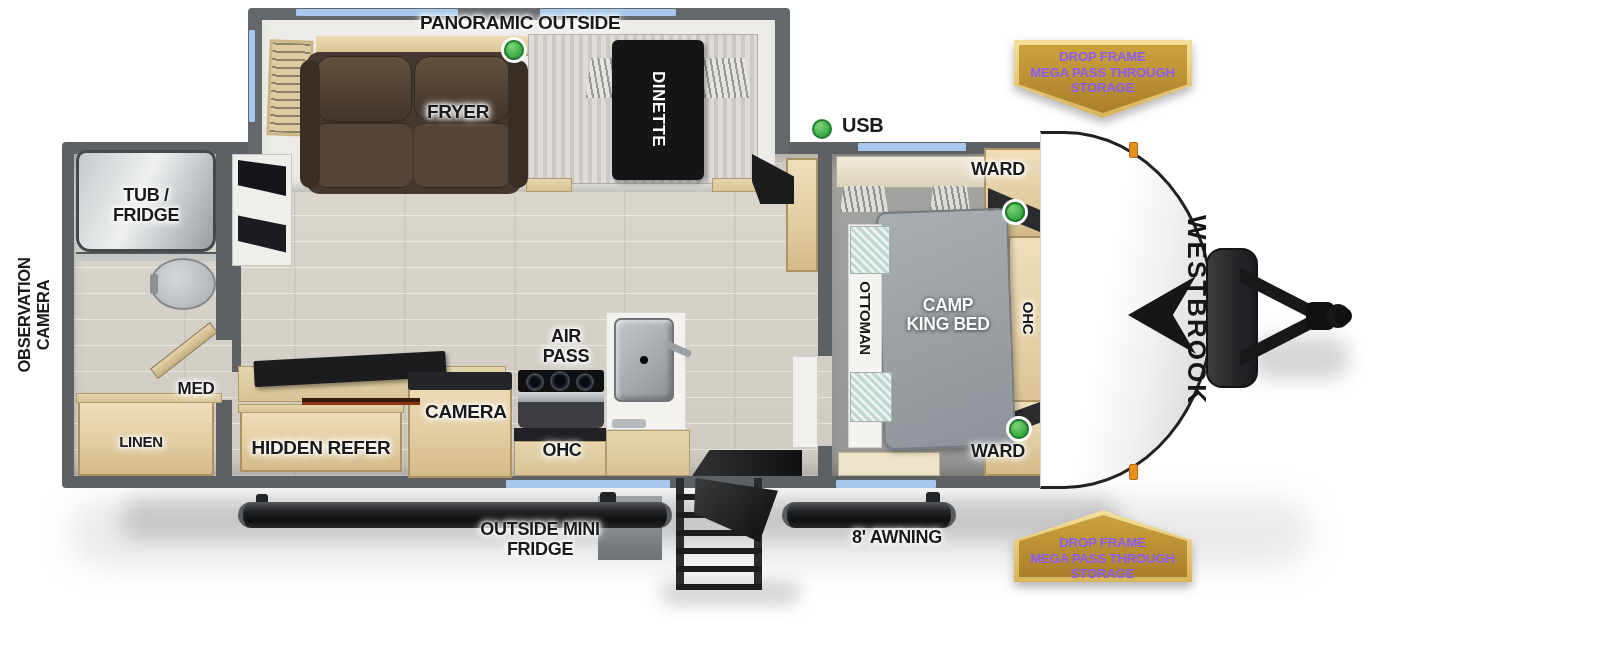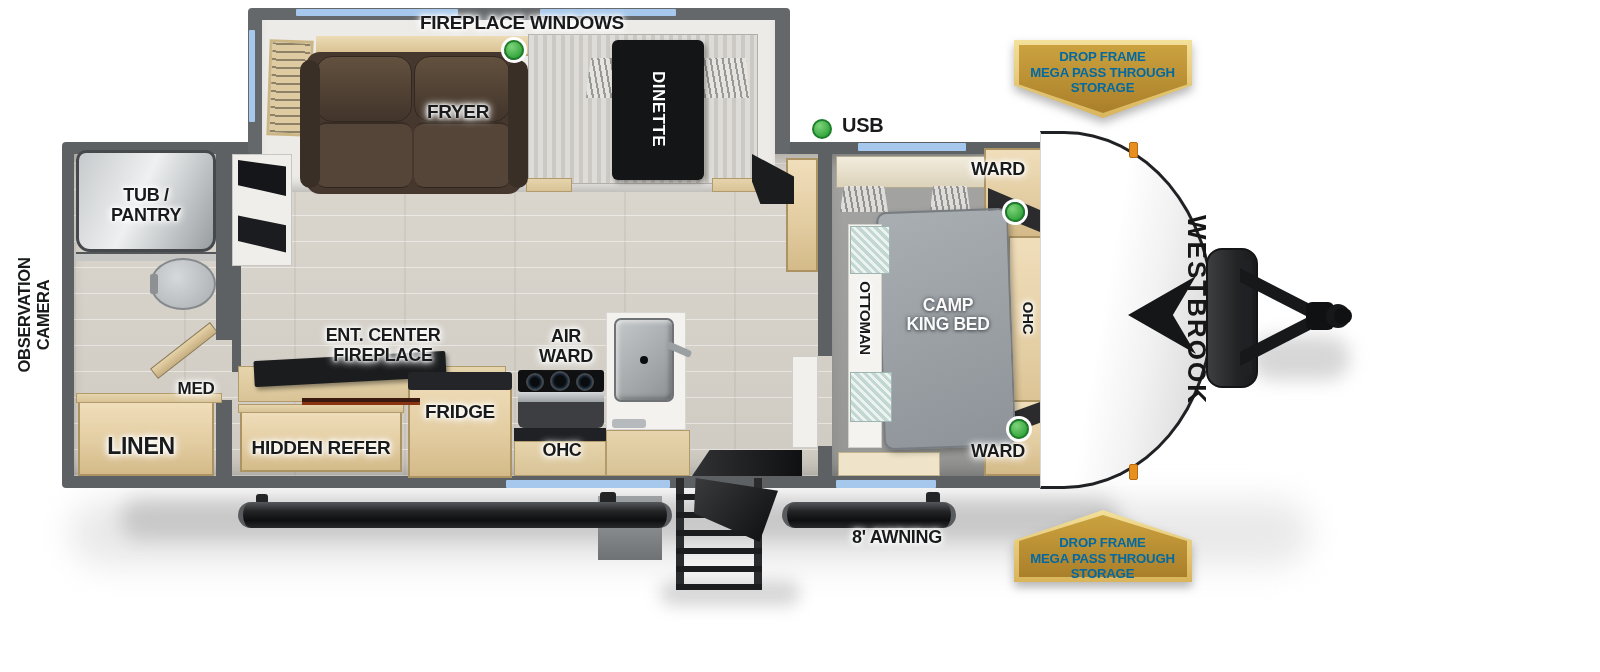--- a/index.html
+++ b/index.html
@@ -88,21 +88,21 @@
   #lbl-tub{left:98px;top:186px;width:96px;font-size:18px}
   #bath-div{left:76px;top:252px;width:140px;height:9px;background:#c6c6c4;border-top:2px solid #54575a;z-index:6}
   #toilet{left:150px;top:258px;width:66px;height:52px;border-radius:50%;z-index:6;
     background:radial-gradient(circle at 40% 35%,#d6d9db,#a9adb0);border:2px solid #85898c}
   #toilet-hinge{left:150px;top:274px;width:8px;height:20px;background:#8d9194;border-radius:2px;z-index:7}
   #med-door{left:146px;top:344px;width:76px;height:13px;z-index:6;transform:rotate(-38deg);
     background:linear-gradient(180deg,#e7d3a9,#c6ae80);border:1px solid #8d7c55}
   #lbl-med{left:170px;top:380px;width:52px;font-size:17px}
   #linen{left:78px;top:400px;width:136px;height:76px;z-index:6}
   #linen-lip{left:76px;top:393px;width:146px;height:10px;z-index:7}
-  #lbl-linen{left:86px;top:434px;width:110px;font-size:23px}
+  #lbl-linen{left:86px;top:434px;width:110px;font-size:15px}
   #bath-wall-a{left:216px;top:154px;width:16px;height:186px;z-index:6}
   #bath-wall-b{left:216px;top:400px;width:16px;height:76px;z-index:6}
   #cab-col{left:232px;top:154px;width:60px;height:112px;background:#efeeeb;border:1px solid #c8c7c4;z-index:6}
   #niche1{left:238px;top:160px;width:48px;height:36px;background:#151619;z-index:7;
     clip-path:polygon(0 0,100% 18%,100% 100%,0 70%)}
   #niche2{left:238px;top:212px;width:48px;height:44px;background:#1b1c1f;z-index:7;
     clip-path:polygon(0 8%,100% 30%,100% 92%,0 66%)}
   #wall-stub{left:232px;top:266px;width:9px;height:106px;z-index:6}
 
   #ent-shelf{left:238px;top:366px;width:268px;height:36px;z-index:6}
@@ -218,21 +218,21 @@
   #lbl-awning{left:842px;top:528px;width:110px;font-size:18px}
 
   .badge{position:absolute;left:1014px;width:178px;z-index:30;
     filter:drop-shadow(0 5px 5px rgba(110,110,110,.5))}
   #badge-top{top:40px;height:78px}
   #badge-bottom{top:510px;height:72px}
   .badge-outer{position:absolute;inset:0;background:linear-gradient(180deg,#f3e09a,#d9b45a)}
   .badge-inner{position:absolute;inset:5px;background:linear-gradient(180deg,#cba23f,#aa7f2a)}
   #badge-top .badge-outer,#badge-top .badge-inner{clip-path:polygon(0 0,100% 0,100% 58%,50% 100%,0 58%)}
   #badge-bottom .badge-outer,#badge-bottom .badge-inner{clip-path:polygon(50% 0,100% 42%,100% 100%,0 100%,0 42%)}
-  .badge-text{position:absolute;left:0;right:1px;text-align:center;color:#0369a1;font-weight:bold;
+  .badge-text{position:absolute;left:0;right:1px;text-align:center;color:#8b5cf6;font-weight:bold;
     font-size:13.2px;line-height:1.18;letter-spacing:-.2px}
   #badge-top .badge-text{top:9px}
   #badge-bottom .badge-text{top:25px}
   .badge-text span{display:block}
 
   #lbl-obs{left:-51px;top:296px;width:170px;font-size:16.5px;transform:rotate(-90deg);line-height:1.15}
 </style>
 </head>
 <body>
 
@@ -272,66 +272,65 @@
   <div class="abs sofa-arm" id="sofa-armL"></div>
   <div class="abs sofa-arm" id="sofa-armR"></div>
   <div class="lbl" id="lbl-sofa">FRYER</div>
 
   <div class="abs" id="dinette-cushions"></div>
   <div class="abs woodlite bench-base" id="benchL"></div>
   <div class="abs woodlite bench-base" id="benchR"></div>
   <div class="abs" id="table"></div>
   <div id="lbl-dinette" class="abs">DINETTE</div>
 
-  <div class="lbl nowrap" id="lbl-panoramic">FIREPLACE WINDOWS</div>
+  <div class="lbl nowrap" id="lbl-panoramic">PANORAMIC OUTSIDE</div>
   <div class="dot" id="dot-pano"></div>
 
   <div class="abs" id="tub"></div>
-  <div class="lbl" id="lbl-tub">TUB / PANTRY</div>
+  <div class="lbl" id="lbl-tub">TUB / FRIDGE</div>
   <div class="abs" id="bath-div"></div>
   <div class="abs" id="toilet"></div>
   <div class="abs" id="toilet-hinge"></div>
   <div class="abs" id="med-door"></div>
   <div class="lbl" id="lbl-med">MED</div>
   <div class="abs wood" id="linen"></div>
   <div class="abs woodlite" id="linen-lip"></div>
   <div class="lbl" id="lbl-linen">LINEN</div>
   <div class="abs wall" id="bath-wall-a"></div>
   <div class="abs wall" id="bath-wall-b"></div>
   <div class="abs" id="cab-col"></div>
   <div class="abs" id="niche1"></div>
   <div class="abs" id="niche2"></div>
   <div class="abs wall" id="wall-stub"></div>
 
   <div class="abs woodlite" id="ent-shelf"></div>
   <div class="abs" id="tv"></div>
   <div class="abs" id="fire-strip"></div>
-  <div class="lbl" id="lbl-ent">ENT. CENTER FIREPLACE</div>
   <div class="abs wood" id="pantry"></div>
   <div class="abs woodlite" id="pantry-lip"></div>
   <div class="lbl nowrap" id="lbl-pantry">HIDDEN REFER</div>
   <div class="abs wood" id="refer"></div>
   <div class="abs" id="refer-top"></div>
-  <div class="lbl" id="lbl-refer">FRIDGE</div>
+  <div class="lbl" id="lbl-refer">CAMERA</div>
   <div class="abs" id="stove-top"></div>
   <div class="burner" id="burner1"></div>
   <div class="burner" id="burner2"></div>
   <div class="burner" id="burner3"></div>
   <div class="abs" id="stove-mid"></div>
   <div class="abs" id="stove-body"></div>
   <div class="abs" id="counter-black"></div>
   <div class="abs woodlite" id="counter-wood1"></div>
   <div class="lbl" id="lbl-ohck">OHC</div>
   <div class="abs" id="sink-col"></div>
   <div class="abs" id="sink"></div>
   <div class="abs" id="drain"></div>
   <div class="abs" id="faucet"></div>
   <div class="abs" id="faucet2"></div>
   <div class="abs woodlite" id="counter-wood2"></div>
-  <div class="lbl" id="lbl-air">AIR WARD</div>
+  <div class="lbl" id="lbl-air">AIR PASS</div>
   <div class="abs" id="entry-mat"></div>
   <div class="abs" id="corner-counter"></div>
   <div class="abs wood" id="ward-k"></div>
 
   <div class="abs wall" id="bed-wall-a"></div>
   <div class="abs wall" id="bed-wall-b"></div>
   <div class="abs" id="door-leaf"></div>
   <div class="abs" id="ohc-shelf"></div>
   <div class="fan" id="bfan1"></div>
   <div class="fan" id="bfan2"></div>
@@ -380,20 +379,21 @@
   <div class="rung" id="rung5"></div>
   <div class="rung" id="rung6"></div>
   <div class="abs" id="door-flap"></div>
 
   <div class="abs" id="fridge-box"></div>
   <div class="bracket" id="bracket1"></div>
   <div class="bracket" id="bracket2"></div>
   <div class="bracket" id="bracket3"></div>
   <div class="tube" id="tubeL"></div>
   <div class="tube" id="tubeR"></div>
+  <div class="lbl" id="lbl-fridge">OUTSIDE MINI FRIDGE</div>
   <div class="lbl nowrap" id="lbl-awning">8' AWNING</div>
 
   <div class="badge" id="badge-top">
     <div class="badge-outer"></div>
     <div class="badge-inner"></div>
     <div class="badge-text">
       <span>DROP FRAME</span>
       <span>MEGA PASS THROUGH</span>
       <span>STORAGE</span>
     </div>

